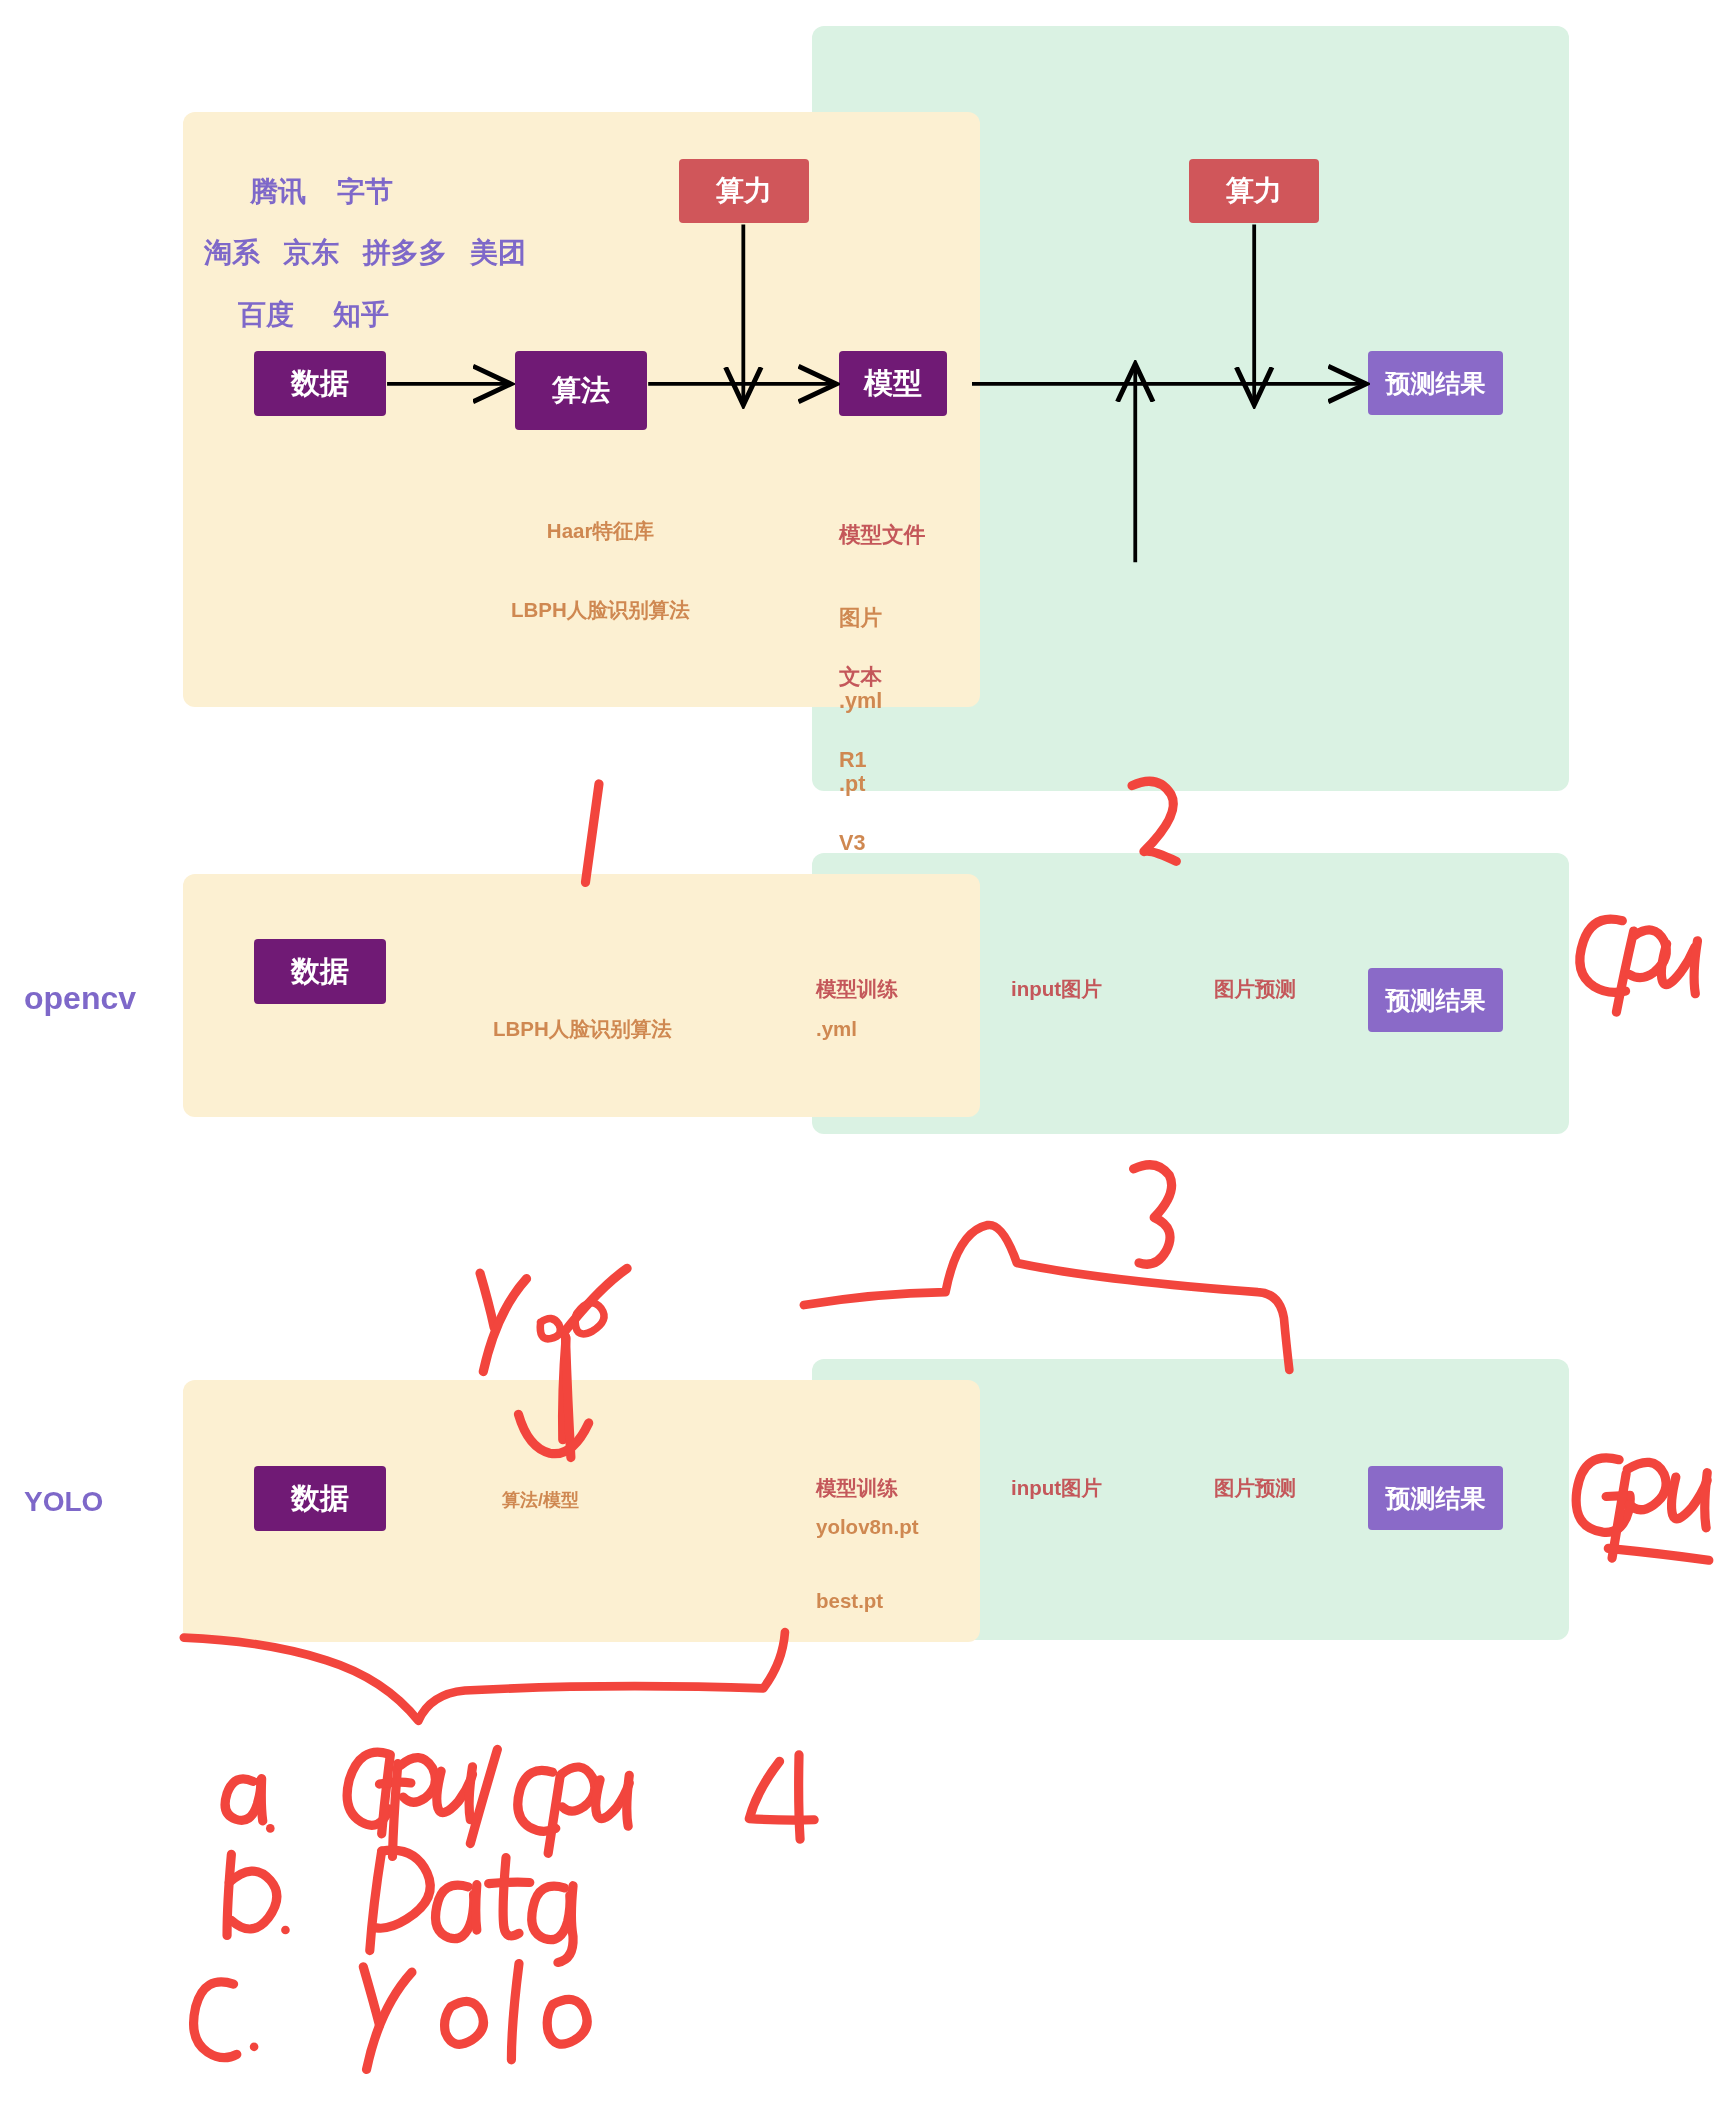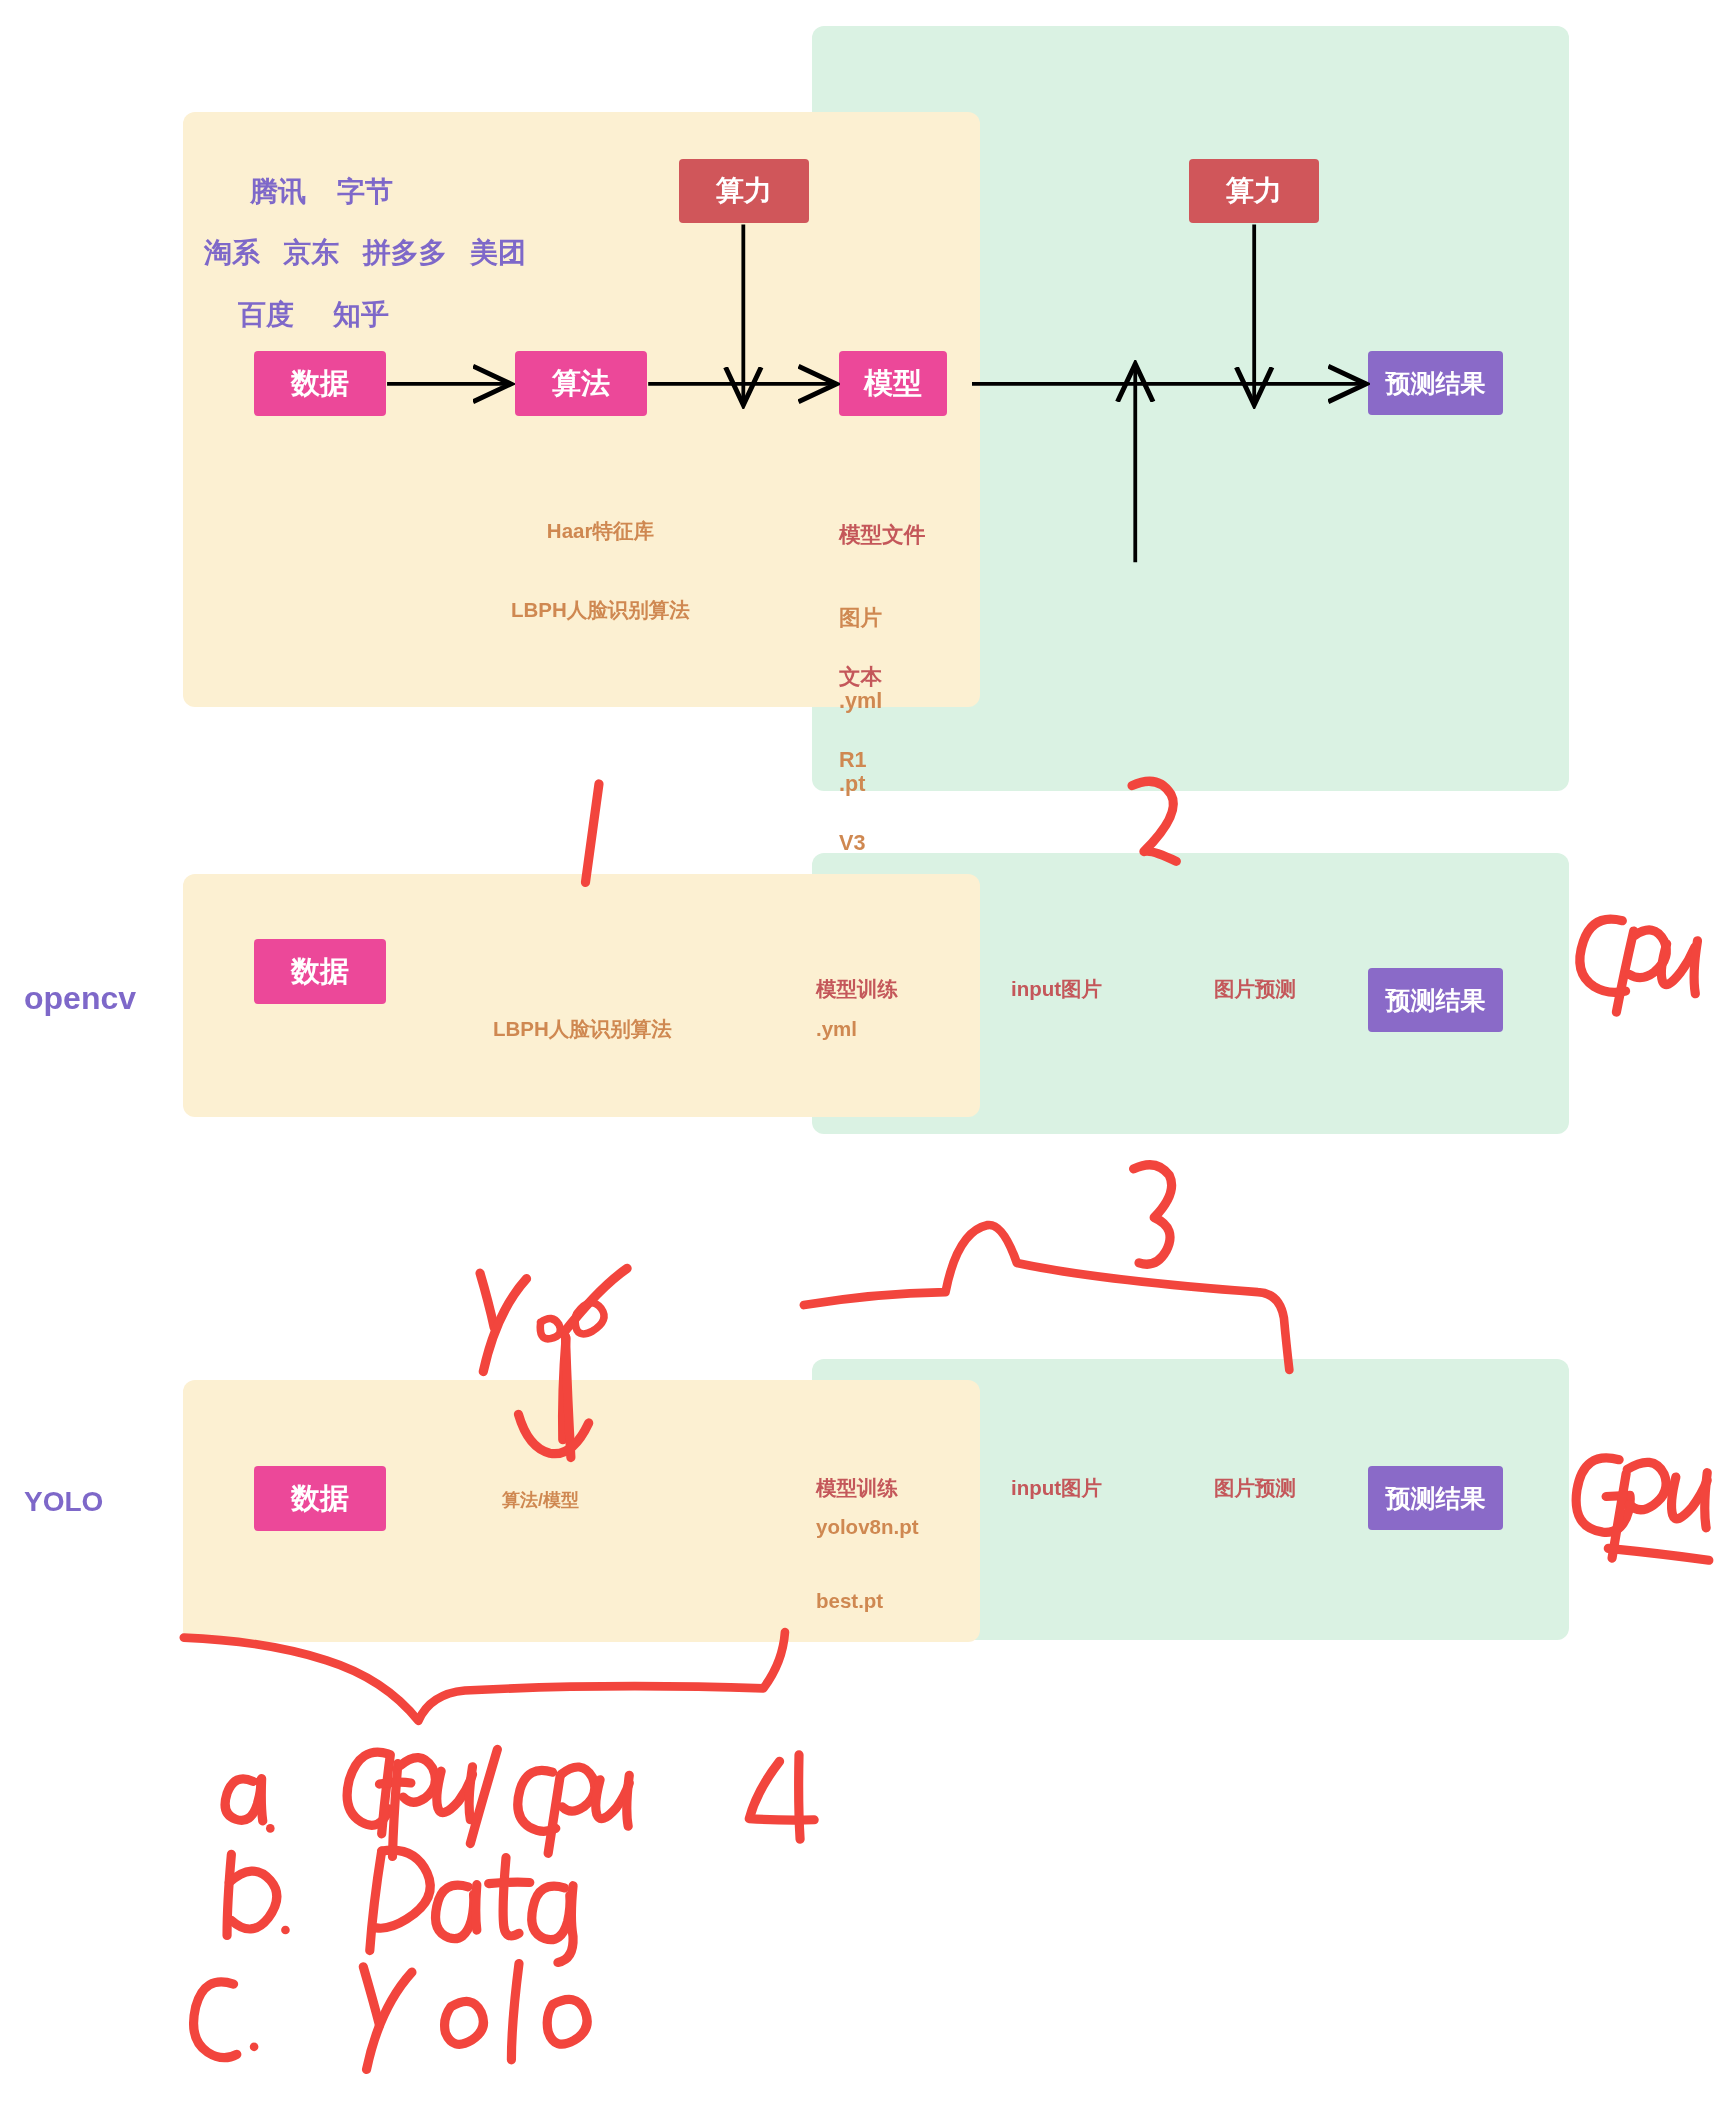--- a/index.html
+++ b/index.html
@@ -19,21 +19,21 @@
   
   .node {
     position: absolute;
     display: flex; align-items: center; justify-content: center;
     border-radius: 4px;
     color: #ffffff;
     font-weight: bold;
     text-align: center;
     line-height: 1.15;
   }
-  .node-green  { background: #ec4899; }
+  .node-green  { background: #701a75; }
   .node-red    { background: #d0565a; }
   .node-purple { background: #8a6ac8; }
   .node-blue   { background: #4a73c4; }
 
   
   .anno { position: absolute; font-weight: bold; white-space: pre; line-height: 1.28; }
   .anno-orange { color: #cf8851; }
   .anno-darkred { color: #c4575a; }
 
   .brand-row { position: absolute; color: #7e68c9; font-weight: bold; white-space: pre; }
@@ -49,21 +49,21 @@
 <div id="stage">
 
   <div class="panel panel-green" style="left:812px; top:26px; width:757px; height:765px;"></div>
   <div class="panel panel-yellow" style="left:183px; top:112px; width:797px; height:595px;"></div>
 
   <div class="brand-row" style="left:250px; top:173px; font-size:28px;">腾讯    字节</div>
   <div class="brand-row" style="left:204px; top:234px; font-size:28px;">淘系   京东   拼多多   美团</div>
   <div class="brand-row" style="left:238px; top:296px; font-size:28px;">百度     知乎</div>
 
   <div class="node node-green" style="left:254px; top:351px; width:132px; height:65px; font-size:29px;">数据</div>
-  <div class="node node-green" style="left:515px; top:351px; width:132px; height:65px; font-size:29px;">算法</div>
+  <div class="node node-green" style="left:515px; top:351px; width:132px; height:79px; font-size:29px;">算法</div>
   <div class="node node-green" style="left:839px; top:351px; width:108px; height:65px; font-size:29px;">模型</div>
 
   <div class="node node-red" style="left:679px; top:159px; width:130px; height:64px; font-size:28px;">算力</div>
   <div class="node node-red" style="left:1189px; top:159px; width:130px; height:64px; font-size:28px;">算力</div>
 
   <div class="node node-purple" style="left:1368px; top:351px; width:135px; height:64px; font-size:25px;">预测结果</div>
 
 
   <div class="anno anno-orange" style="left:511px; top:466px; font-size:20.5px;text-align:center;">
     <div>Haar特征库</div>

